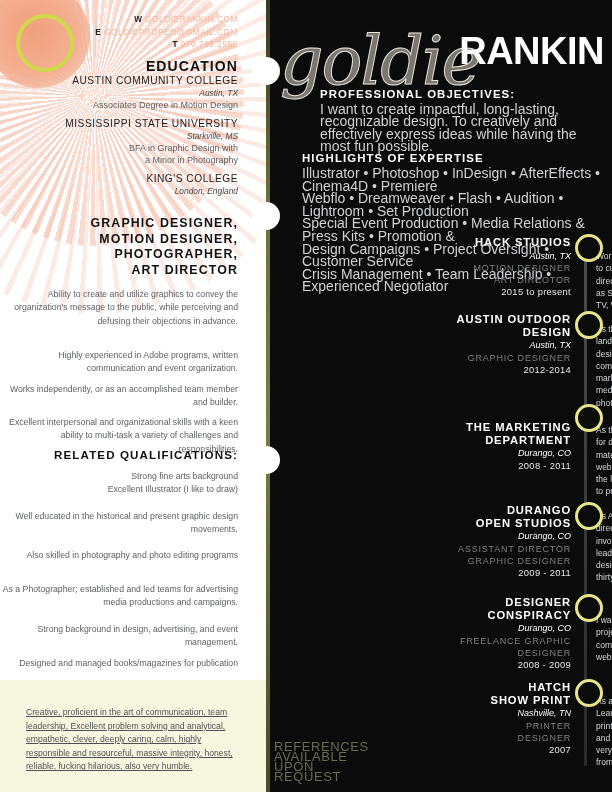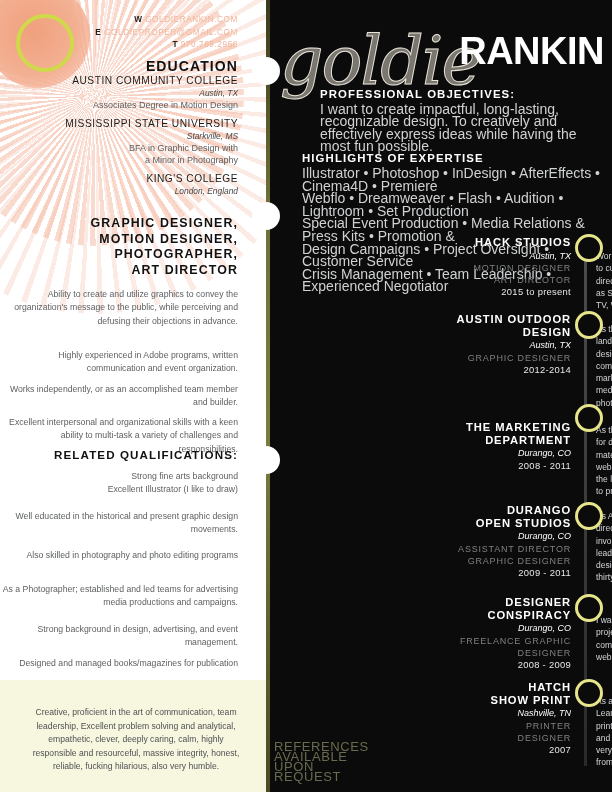--- a/index.html
+++ b/index.html
@@ -72,22 +72,22 @@
 
   .h-pro{position:absolute;right:34px;top:216px;font-size:11.6px;line-height:15.5px;}
   .h-pro .sub{display:block;font-size:12.4px;}
   .h-rel{position:absolute;right:34px;top:448px;font-size:11.6px;}
 
   .para{position:absolute;right:34px;width:238px;text-align:right;
         color:#5e6063;font-size:8.7px;line-height:13.4px;}
 
   .blurb{
     position:absolute;left:0;bottom:18px;width:272px;
-    text-align:center;color:#4f5154;font-size:8.6px;line-height:13.6px;
-    padding:0 26px;box-sizing:border-box;
+    text-align:left;color:#4f5154;font-size:8.6px;line-height:13.6px;
+    padding:0 26px;box-sizing:border-box;text-decoration:underline;
   }
 
   
   .dark-panel{
     position:absolute;left:266px;top:0;width:346px;height:792px;
     background:#0b0b0b;overflow:hidden;
   }
   .olive-edge{
     position:absolute;left:266px;top:0;width:4px;height:792px;
     background:linear-gradient(to bottom,#3a3a1e,#6e6f35 25%,#7b7c3c 55%,#4a4a24);

